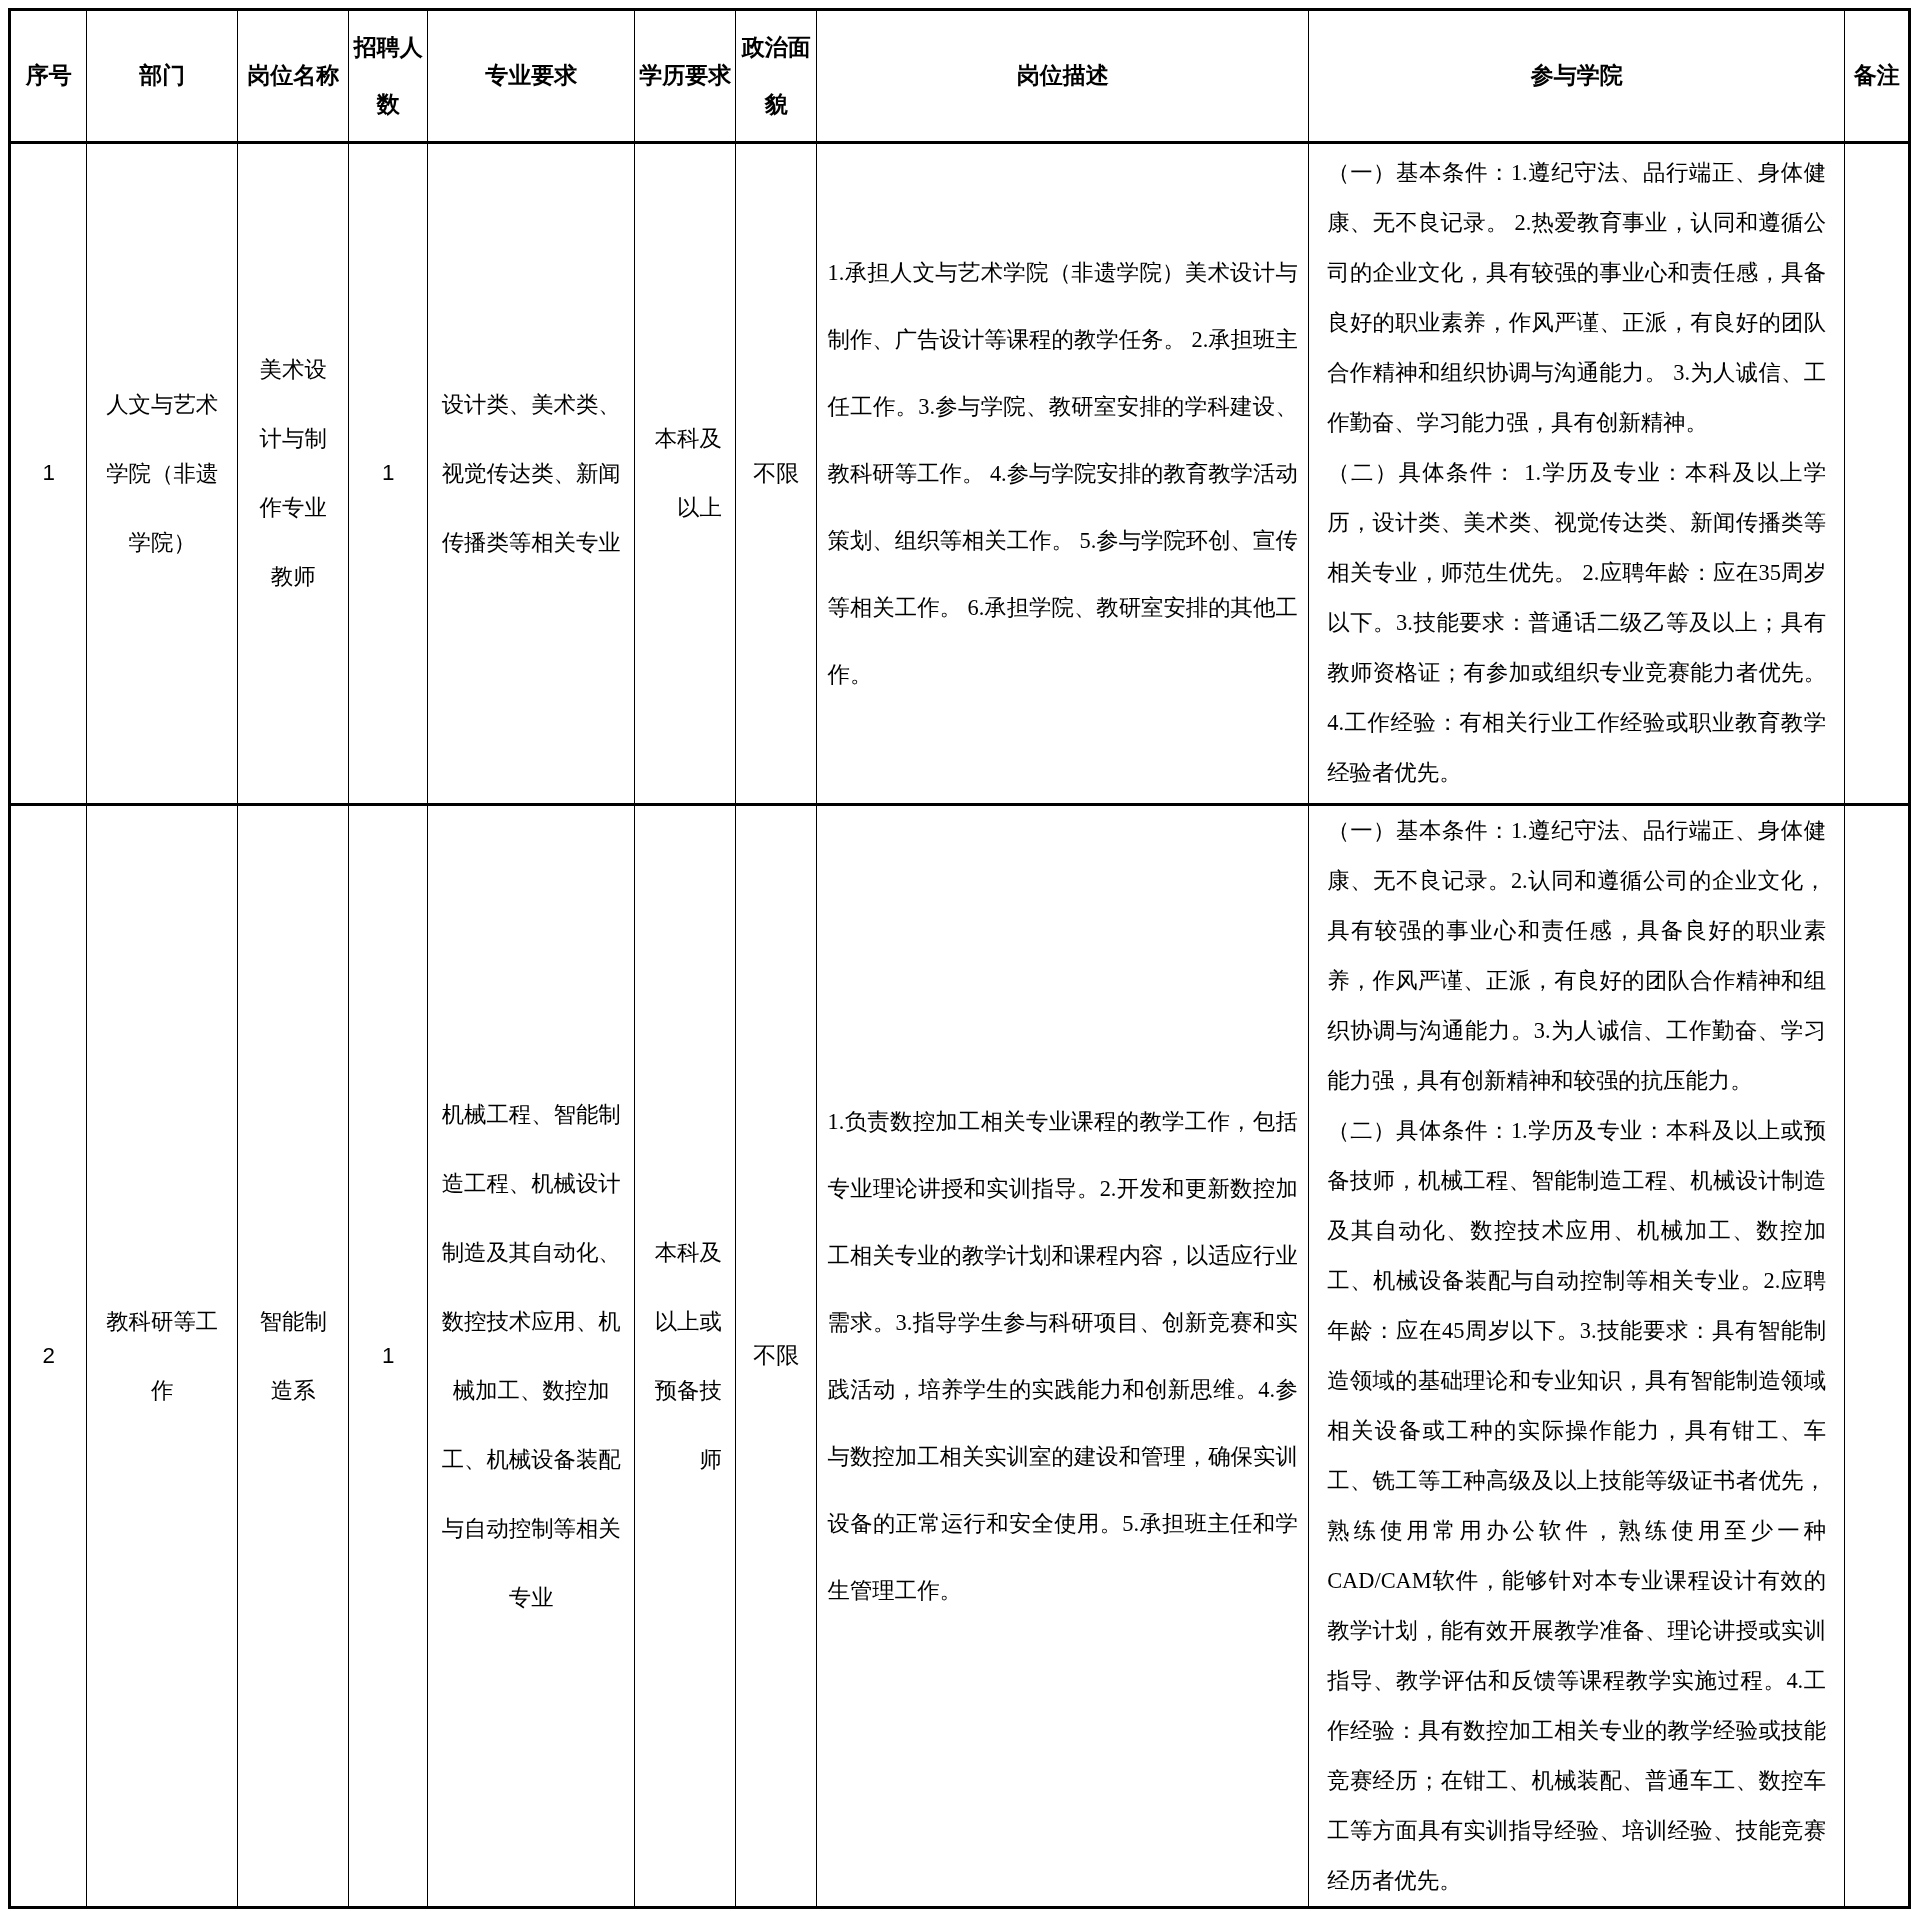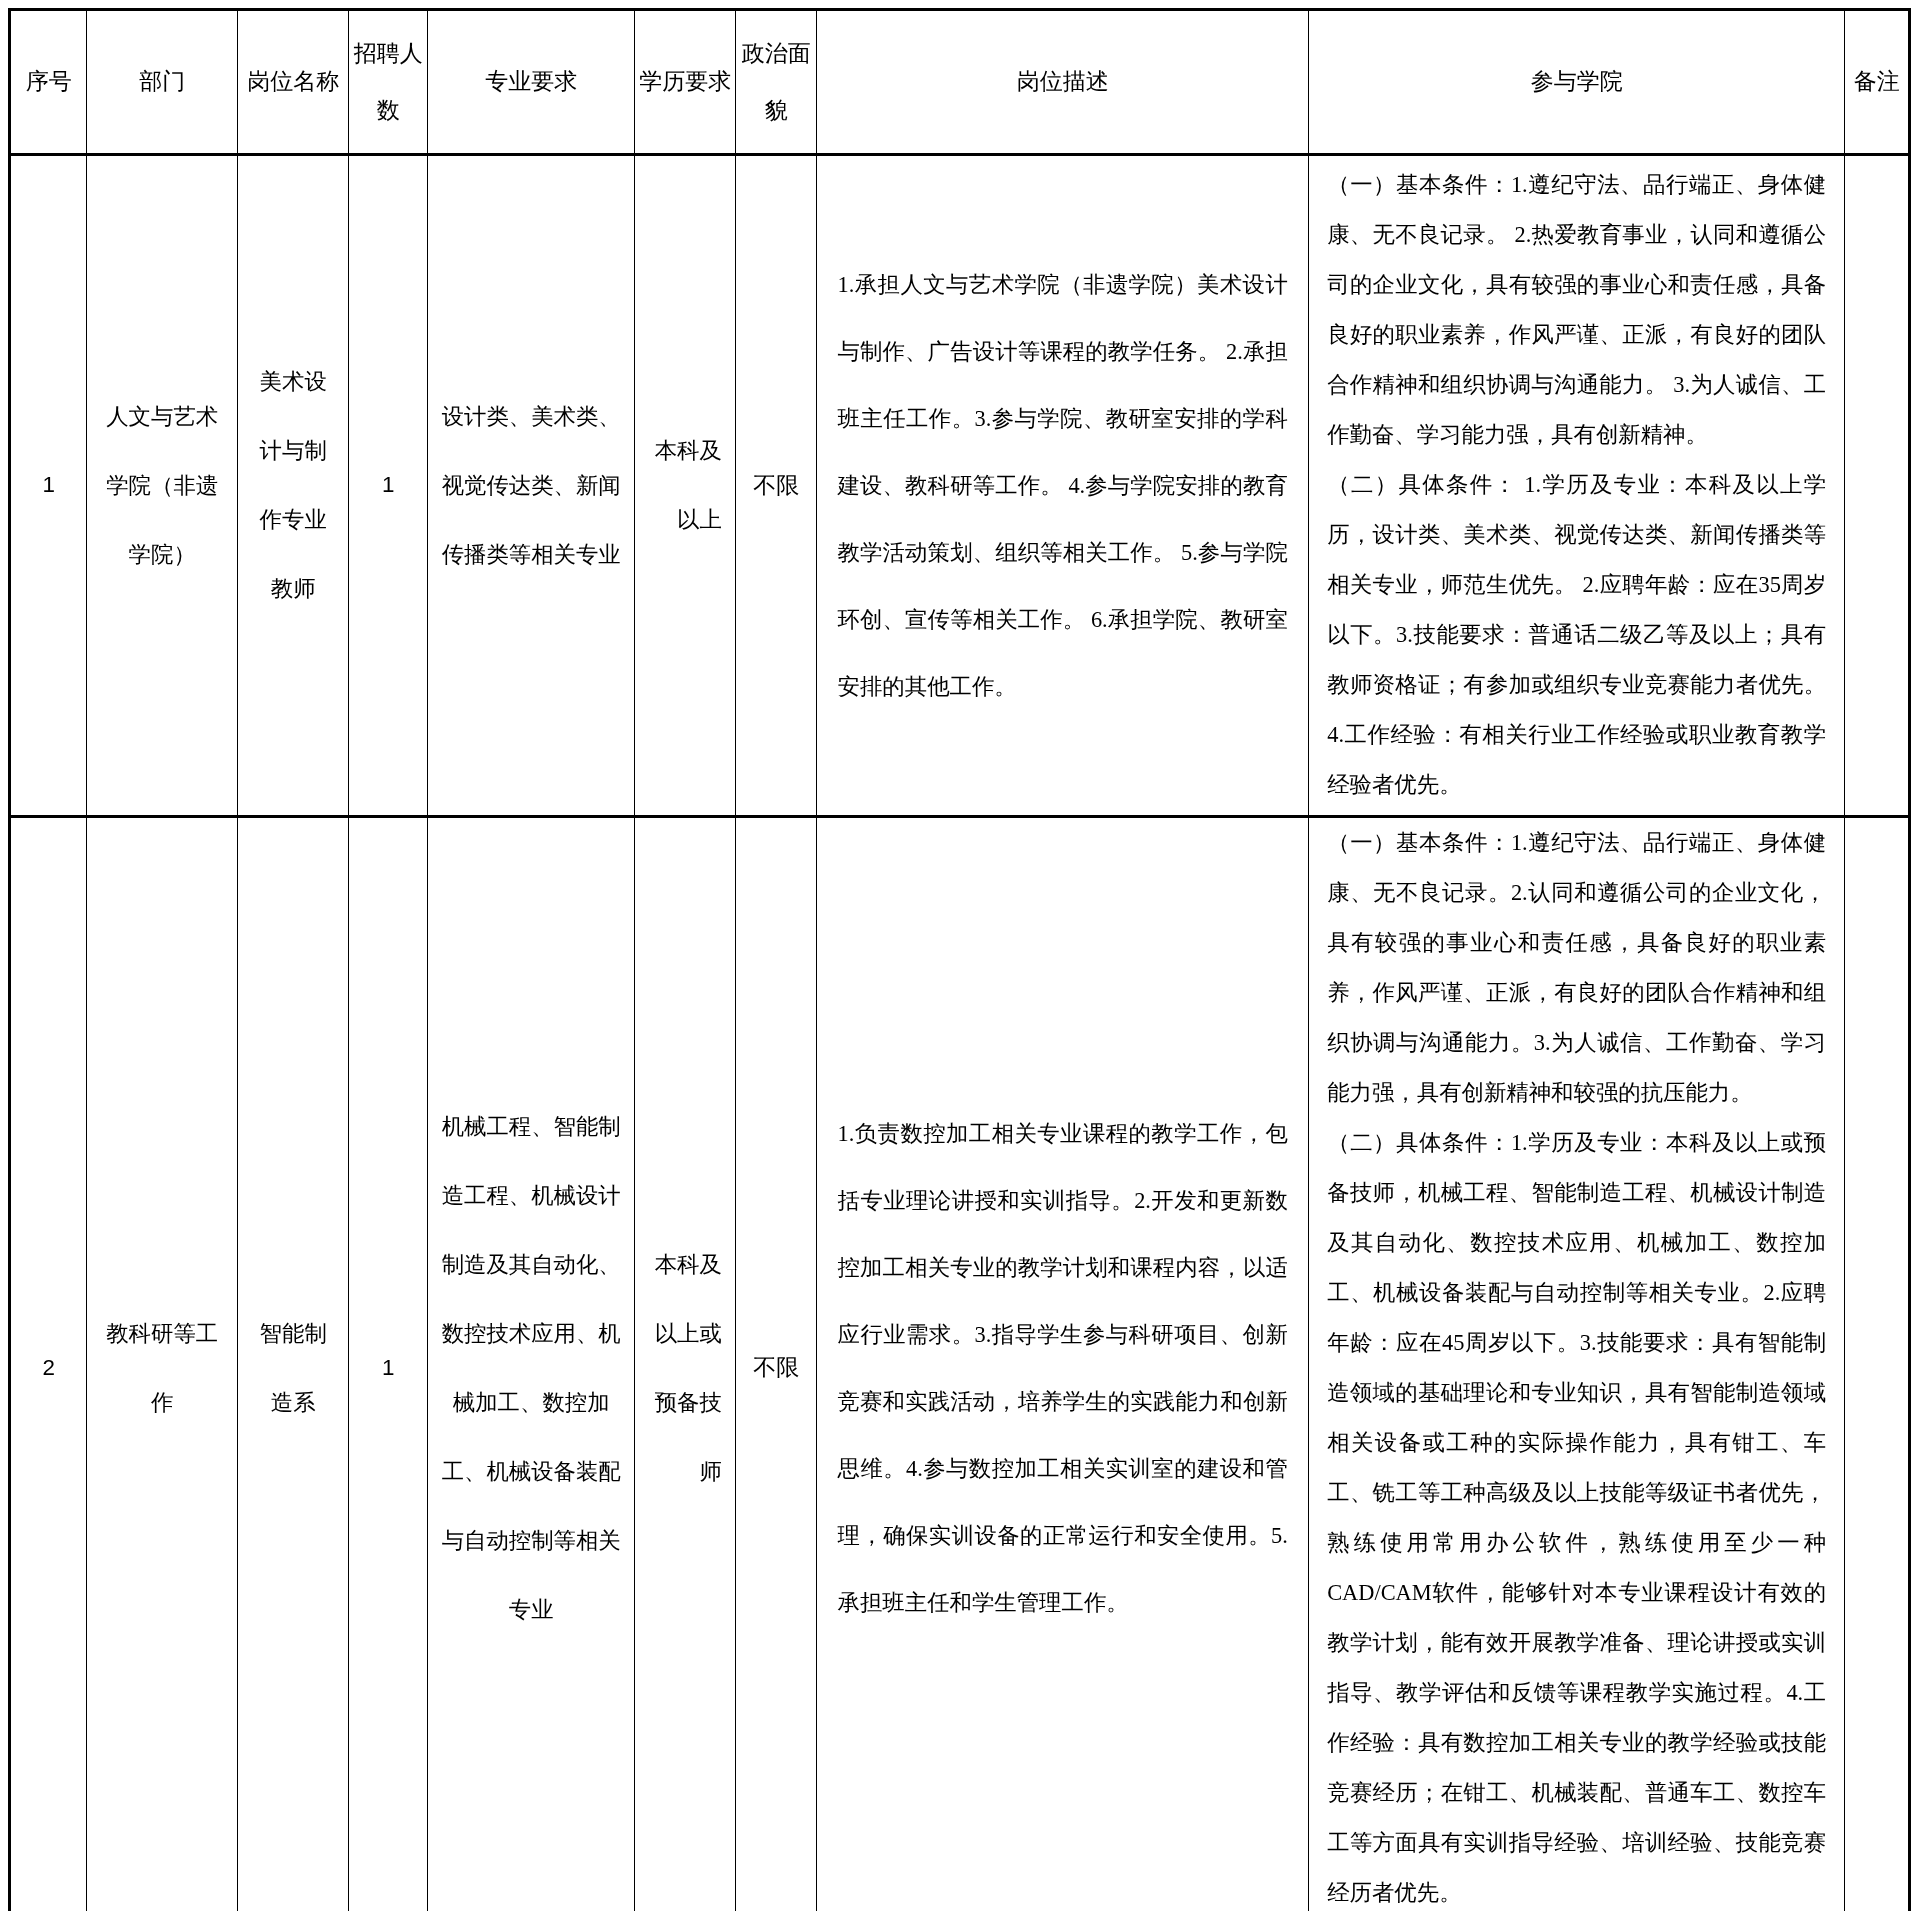--- a/index.html
+++ b/index.html
@@ -22,35 +22,35 @@
     background:#fff;
   }
   td,th{
     border:1.5px solid #000;
     vertical-align:middle;
     font-weight:normal;
     overflow:hidden;
   }
   tr.hdr th{
     border-bottom:3px solid #000;
-    font-weight:normal;
+    font-weight:bold;
     font-size:23px;
     line-height:57px;
     text-align:center;
-    padding:14px 3px;
+    padding:8px 3px;
   }
   tr.r1 td{ border-bottom:3px solid #000; }
   .num{ font-size:22.4px; font-family:"Liberation Sans","DejaVu Sans",sans-serif; text-align:center; }
   .dept{ font-size:22.4px; line-height:69px; text-align:center; padding:8px 12px; }
   .pos{ font-size:22.4px; line-height:69px; text-align:center; padding:0 19.4px;margin-top:40px; }
   .major{ font-size:22.4px; line-height:69px; text-align:center; padding:0 12px; }
   .edu{ font-size:22.4px; line-height:69px; text-align:right; padding:0 13.4px; }
   .pol{ font-size:23px; line-height:69px; text-align:center; padding:0 6px; }
   .desc{ font-size:22.4px; line-height:67px; text-align:justify; padding:0 10.4px; }
-  .desc p{ margin:10px; }
+  .desc p{ margin:0; }
   .qual{ font-size:22.4px; line-height:50px; text-align:justify; padding:0 18px; }
   .qual p{ margin:0; }
   .remark{ font-size:22.4px; text-align:center; }
 </style>
 </head>
 <body>
 
 <table class="recruit">
   <colgroup>
     <col style="width:77px">

